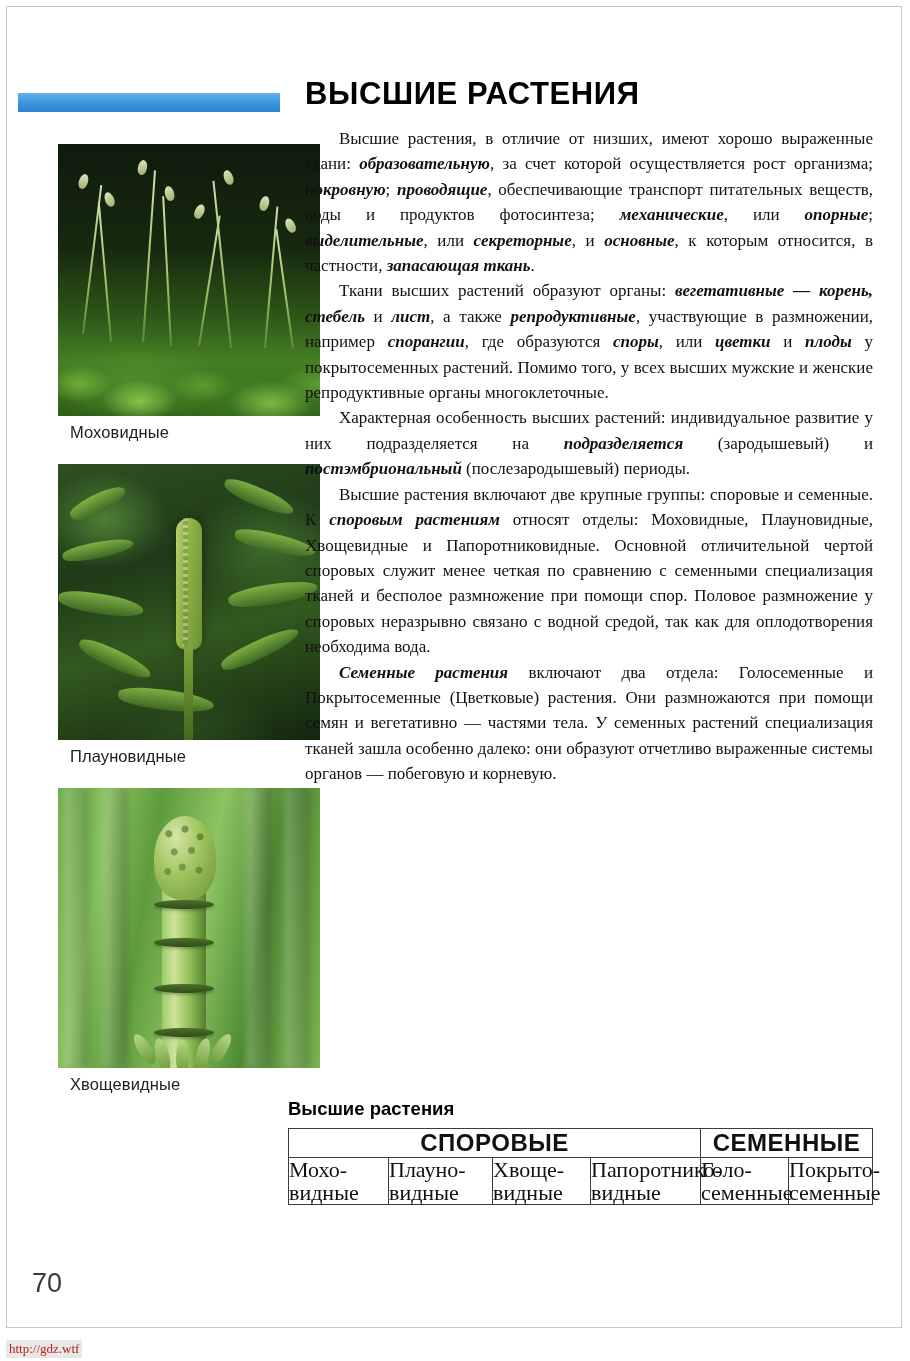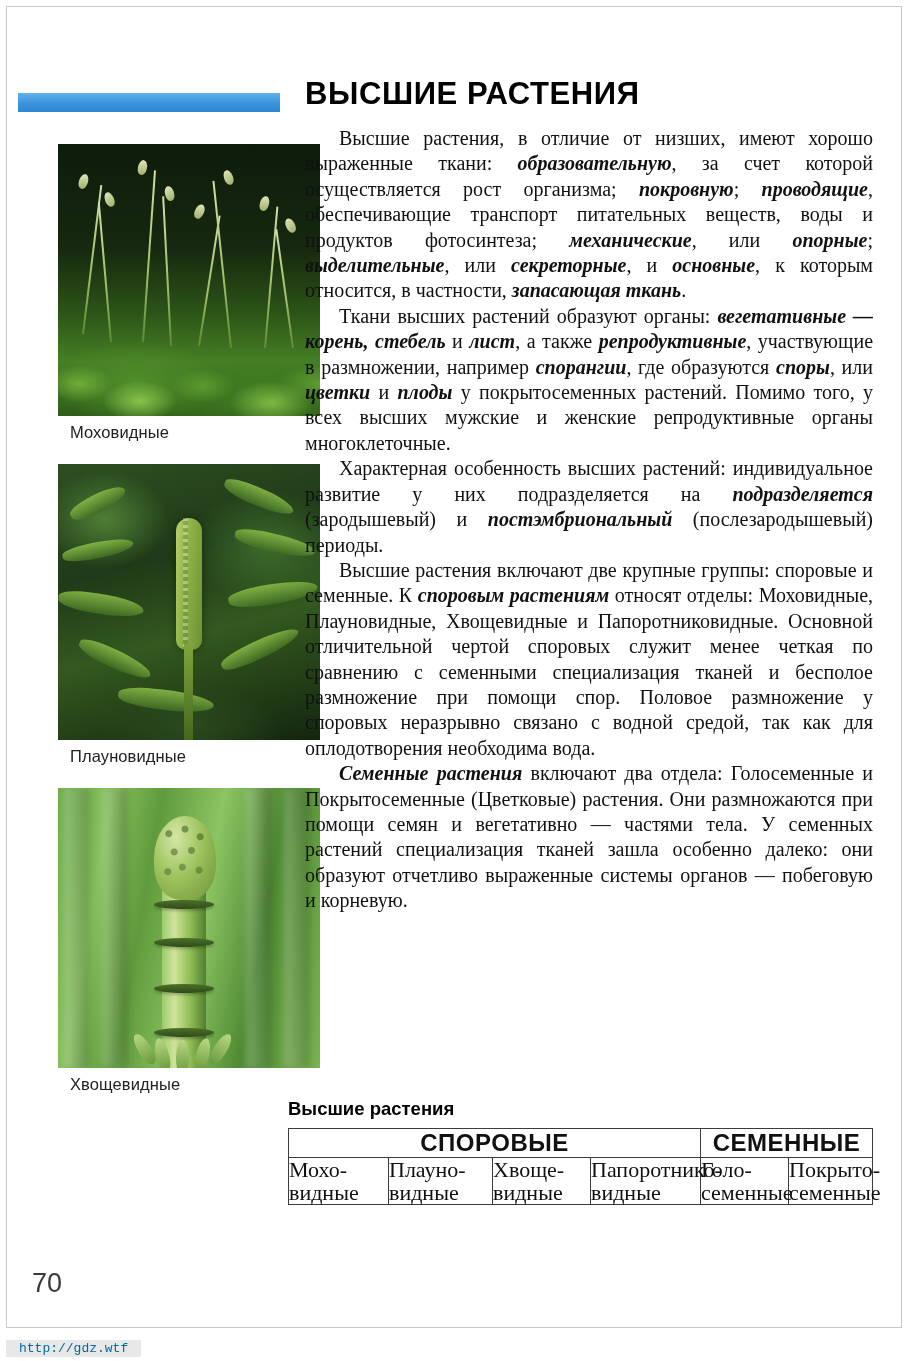--- a/index.html
+++ b/index.html
@@ -183,21 +183,21 @@
   h1#title {
     font-family: "Liberation Sans", sans-serif;
     font-weight: bold;
     font-size: 31px;
     letter-spacing: .6px;
     margin: 0 0 14px 0;
     color: #000;
   }
   p.body {
     margin: 0;
-    font-size: 20px;
+    font-size: 17px;
     line-height: 25.4px;
     text-align: justify;
     text-indent: 34px;
     hyphens: manual;
     color: #111;
   }
   p.body.first { text-indent: 34px; }
   .i { }
   .bi { font-style: italic; font-weight: bold; }
 
@@ -256,25 +256,25 @@
     position: absolute;
     left: 0;
     top: 1338px;
     width: 910px;
     height: 23px;
     background: #ffffff;
   }
   #footer .url {
     position: absolute;
     left: 6px; top: 2px;
-    font-family: Liberation Mono, monospace;
+    font-family: Liberation Serif, serif;
     font-size: 13px;
-    color: #0369a1;
+    color: #b91c1c;
     background: #e8e8e8;
-    padding: 1px 13px;
+    padding: 1px 3px;
     text-decoration: none;
   }
 </style>
 </head>
 <body>
 
 <div id="page">
 
   <div class="page-border"></div>
 

